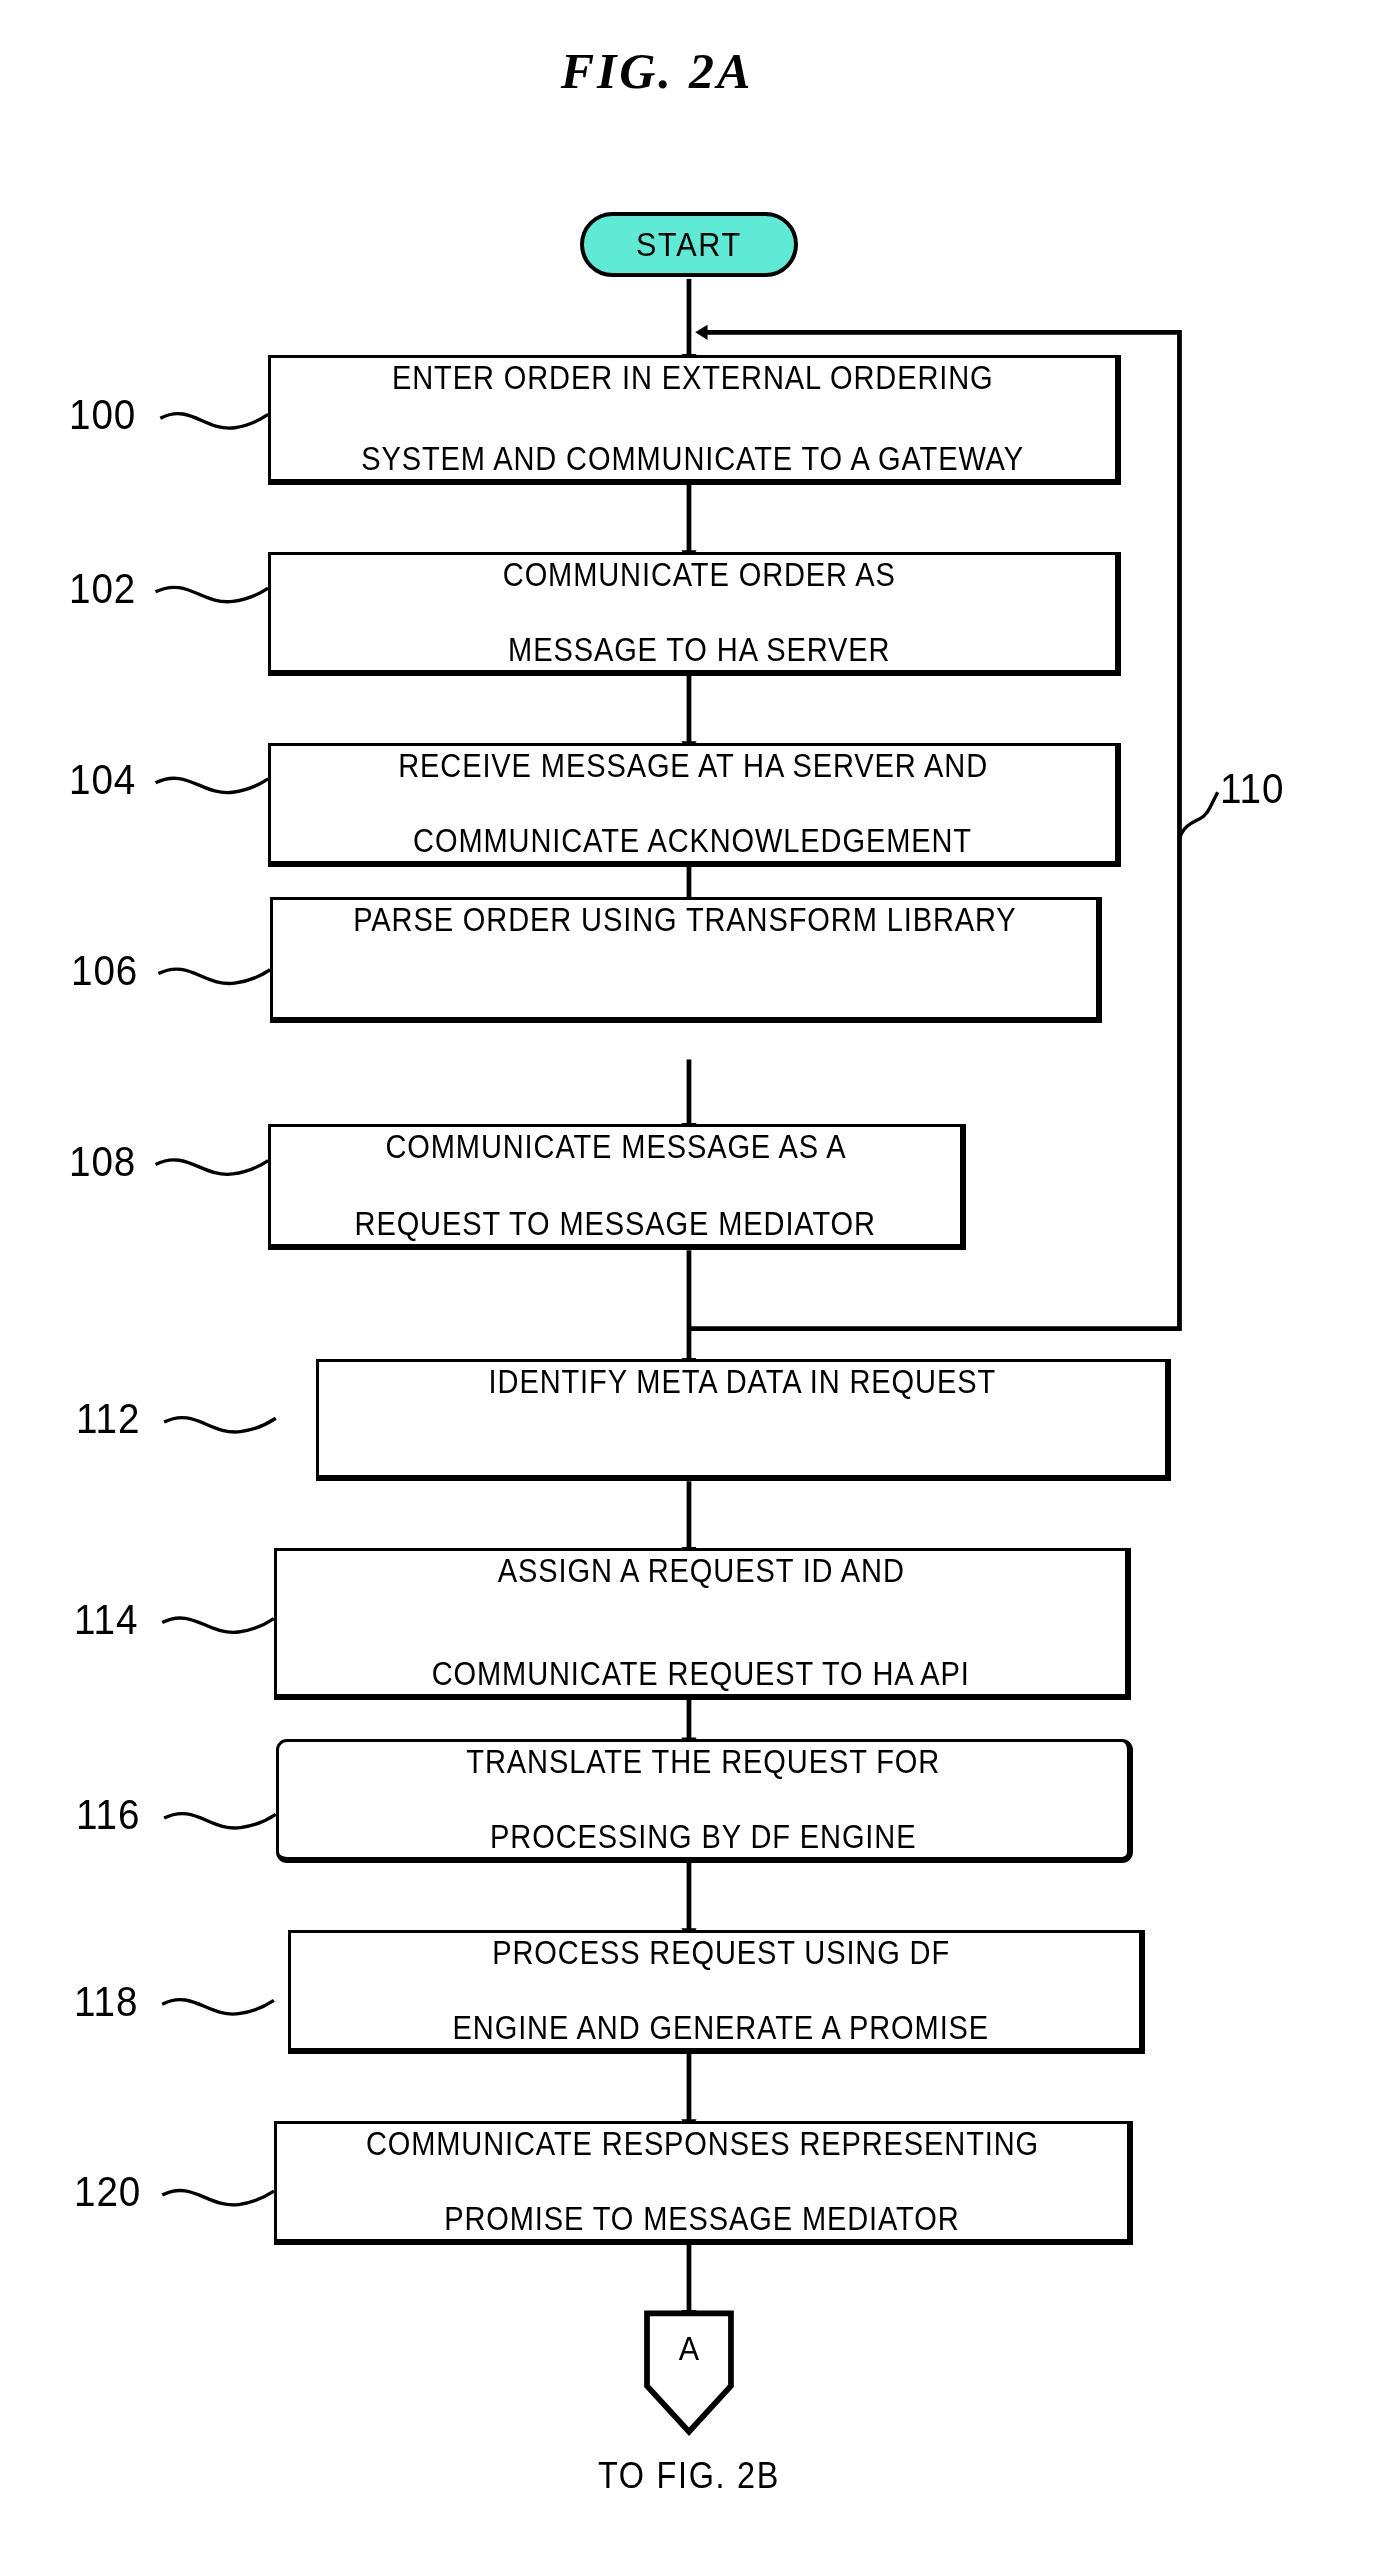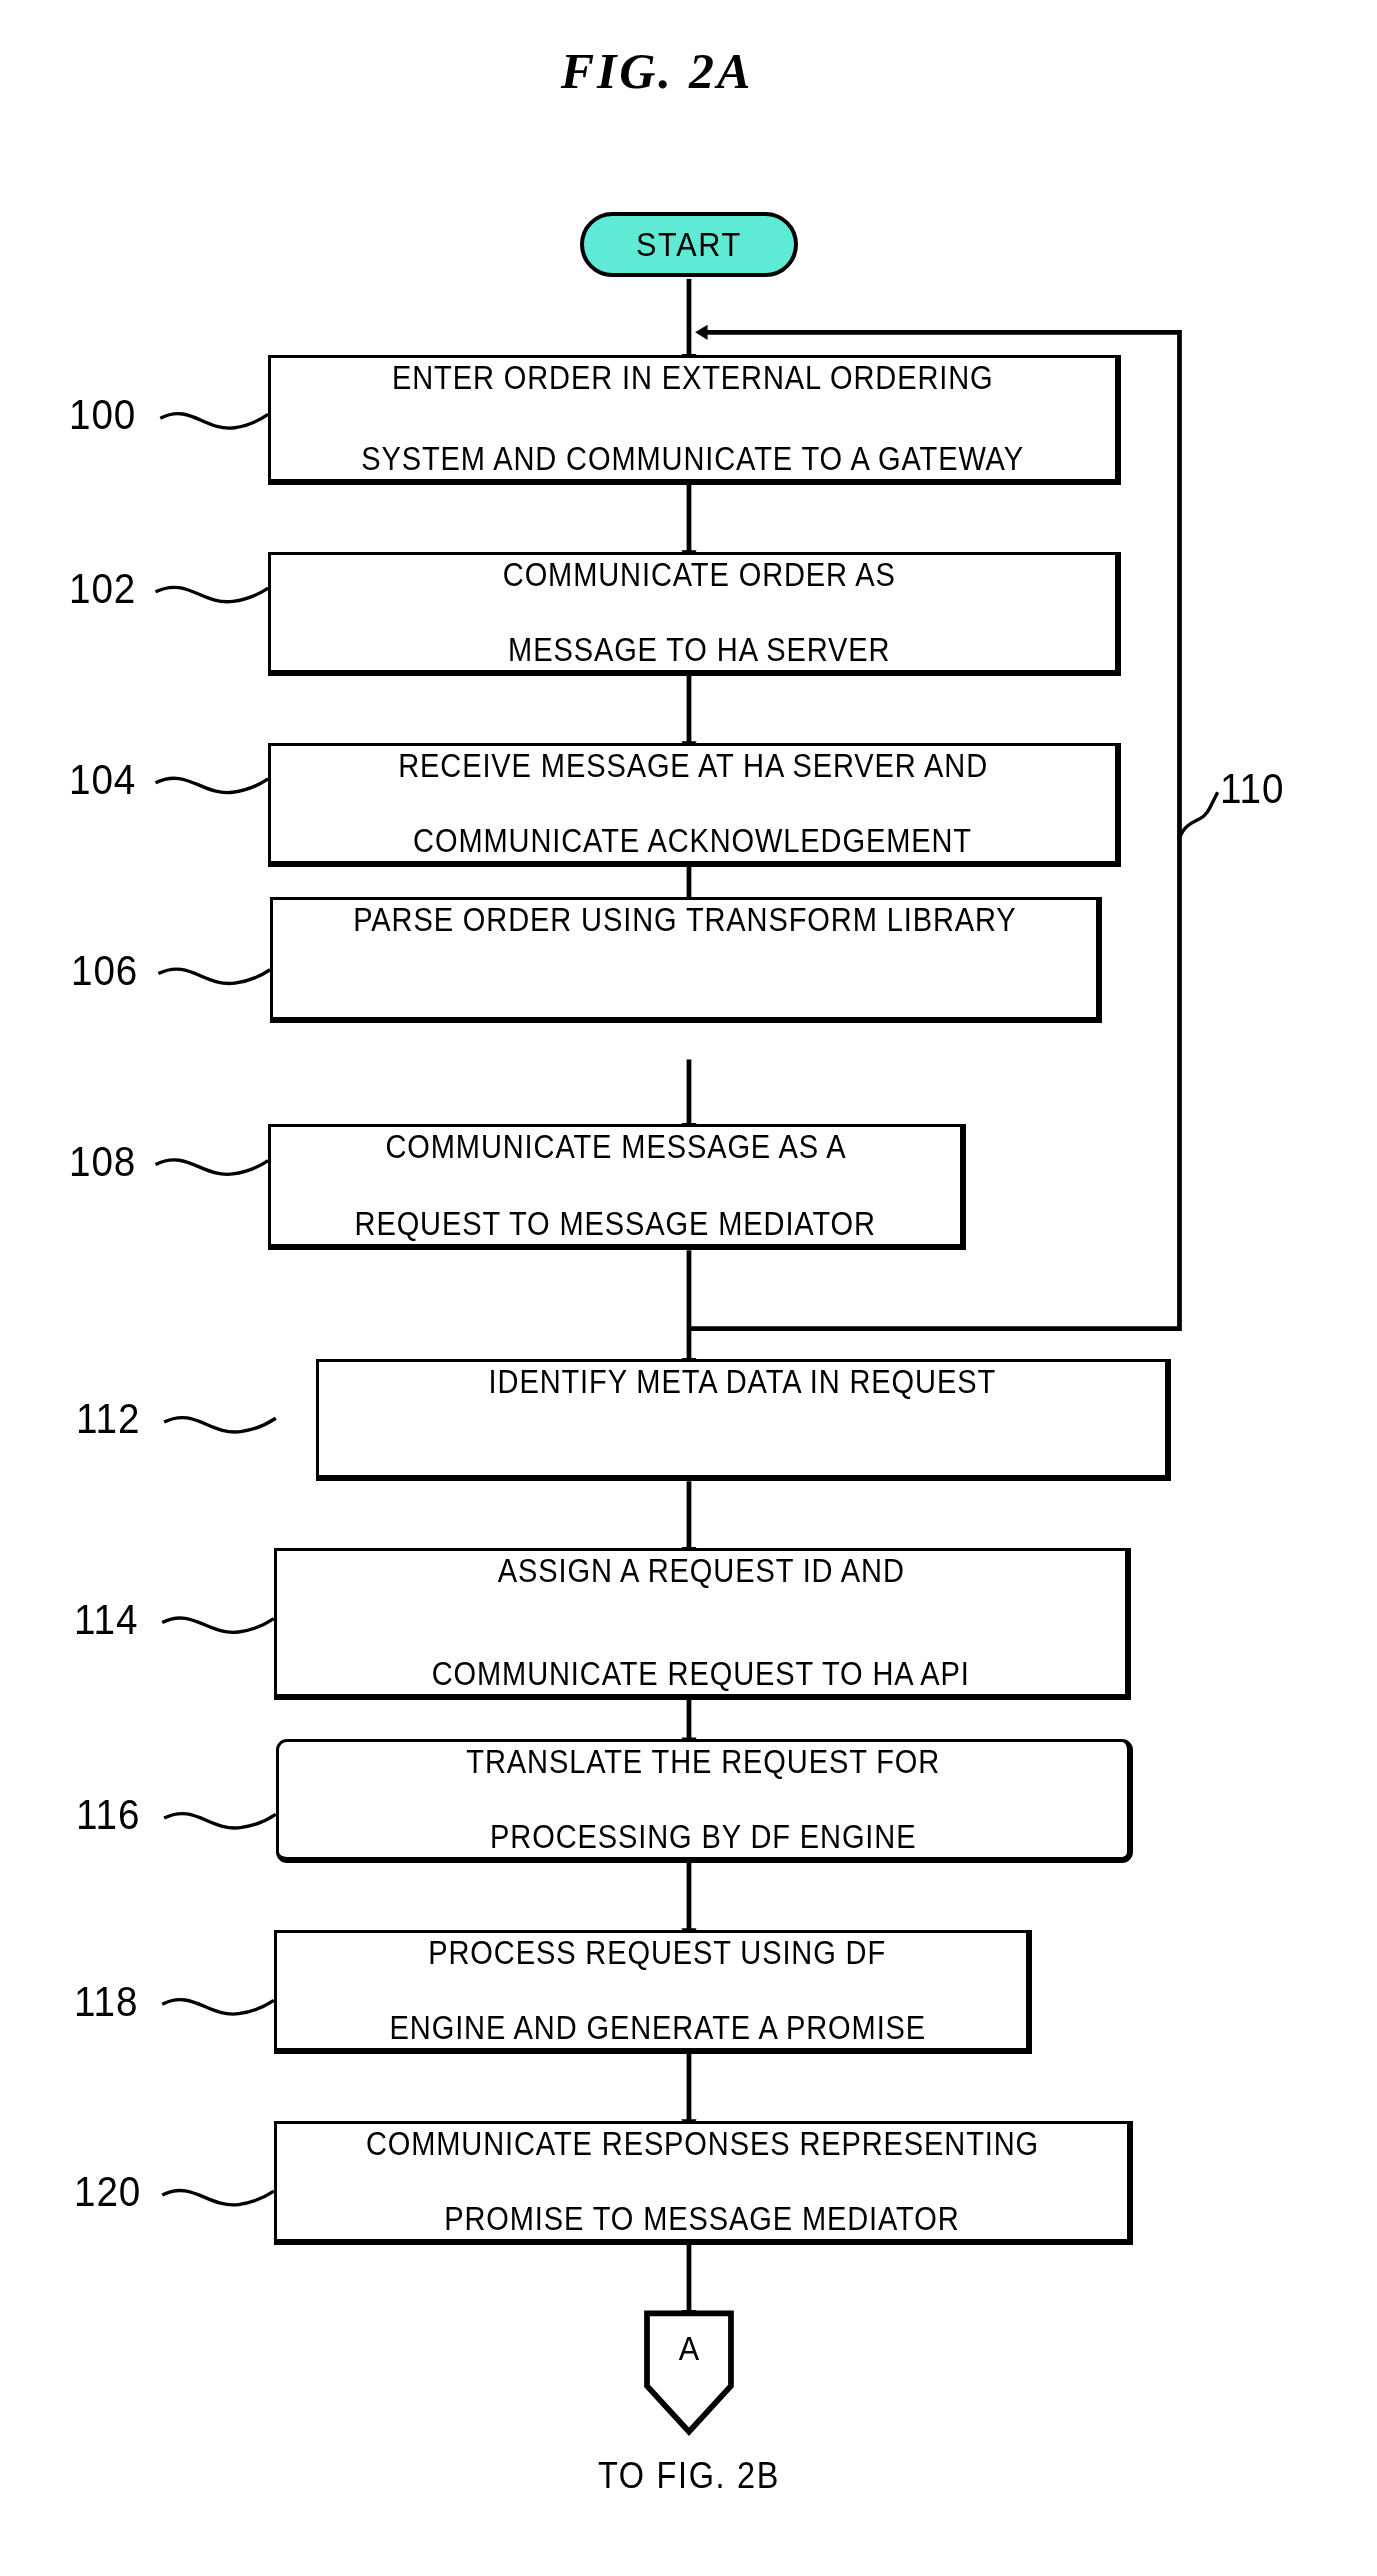--- a/index.html
+++ b/index.html
@@ -197,21 +197,21 @@
   <div class="proc-box" style="left:274px; top:1548px; width:857px; height:152px;">
     <div class="line">ASSIGN A REQUEST ID AND</div>
     <div class="line">COMMUNICATE REQUEST TO HA API</div>
   </div>
 
   <div class="proc-box" style="left:276px; top:1739px; width:857px; height:124px;border-radius:11px;">
     <div class="line">TRANSLATE THE REQUEST FOR</div>
     <div class="line">PROCESSING BY DF ENGINE</div>
   </div>
 
-  <div class="proc-box" style="left:274px; top:1930px; width:758px; height:124px;padding-left:12px;">
+  <div class="proc-box" style="left:288px; top:1930px; width:857px; height:124px;padding-left:12px;">
     <div class="line">PROCESS REQUEST USING DF</div>
     <div class="line">ENGINE AND GENERATE A PROMISE</div>
   </div>
 
   <div class="proc-box" style="left:274px; top:2121px; width:859px; height:124px;">
     <div class="line">COMMUNICATE RESPONSES REPRESENTING</div>
     <div class="line">PROMISE TO MESSAGE MEDIATOR</div>
   </div>
 
   <div class="ref-num" style="left:69px; top:391px;">100</div>

